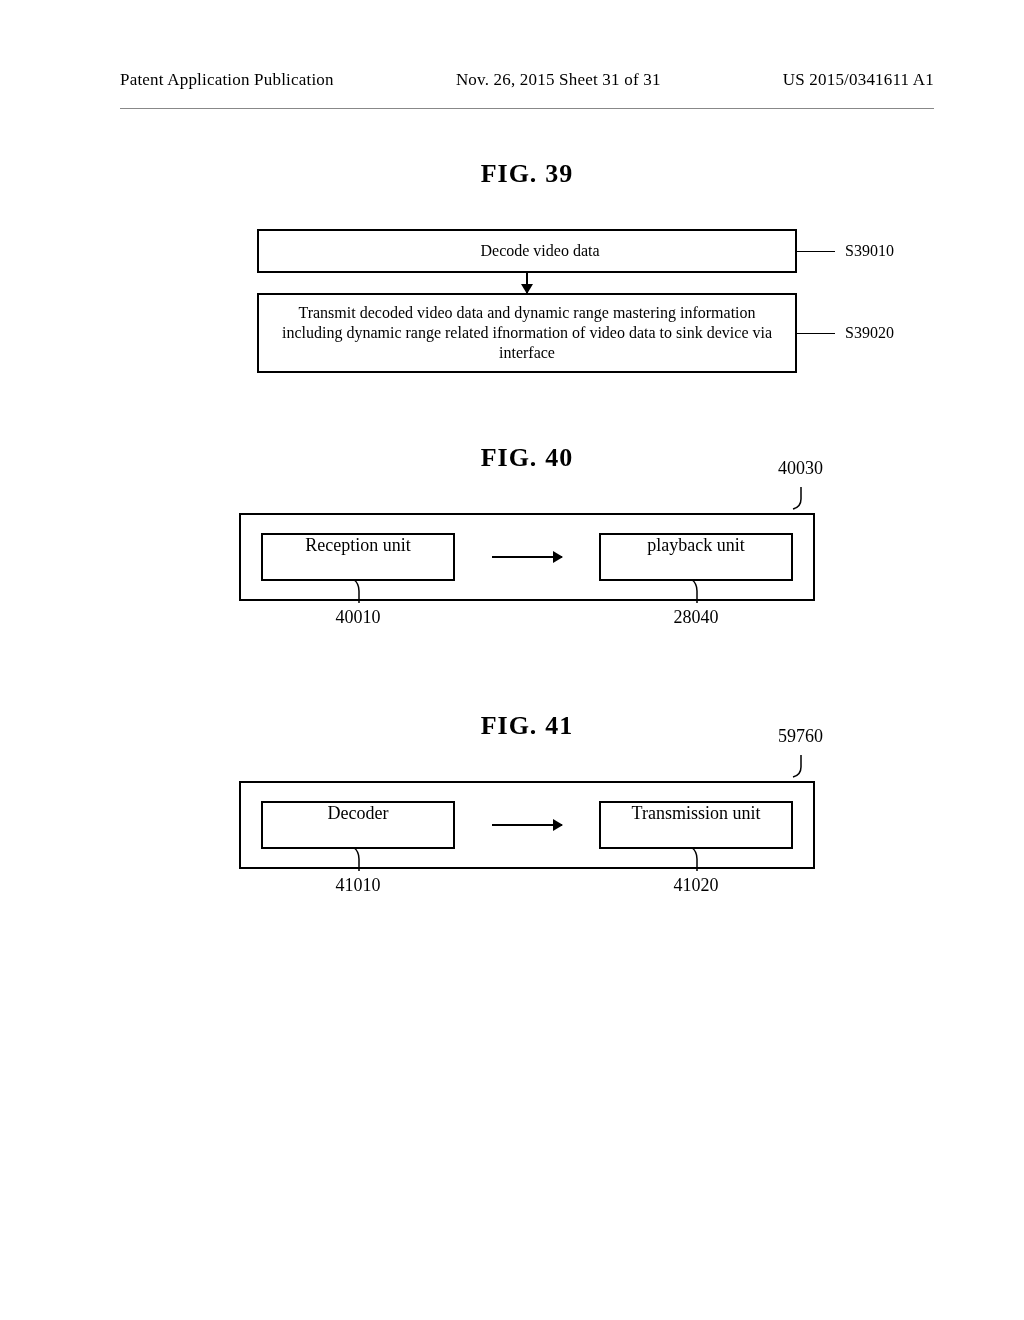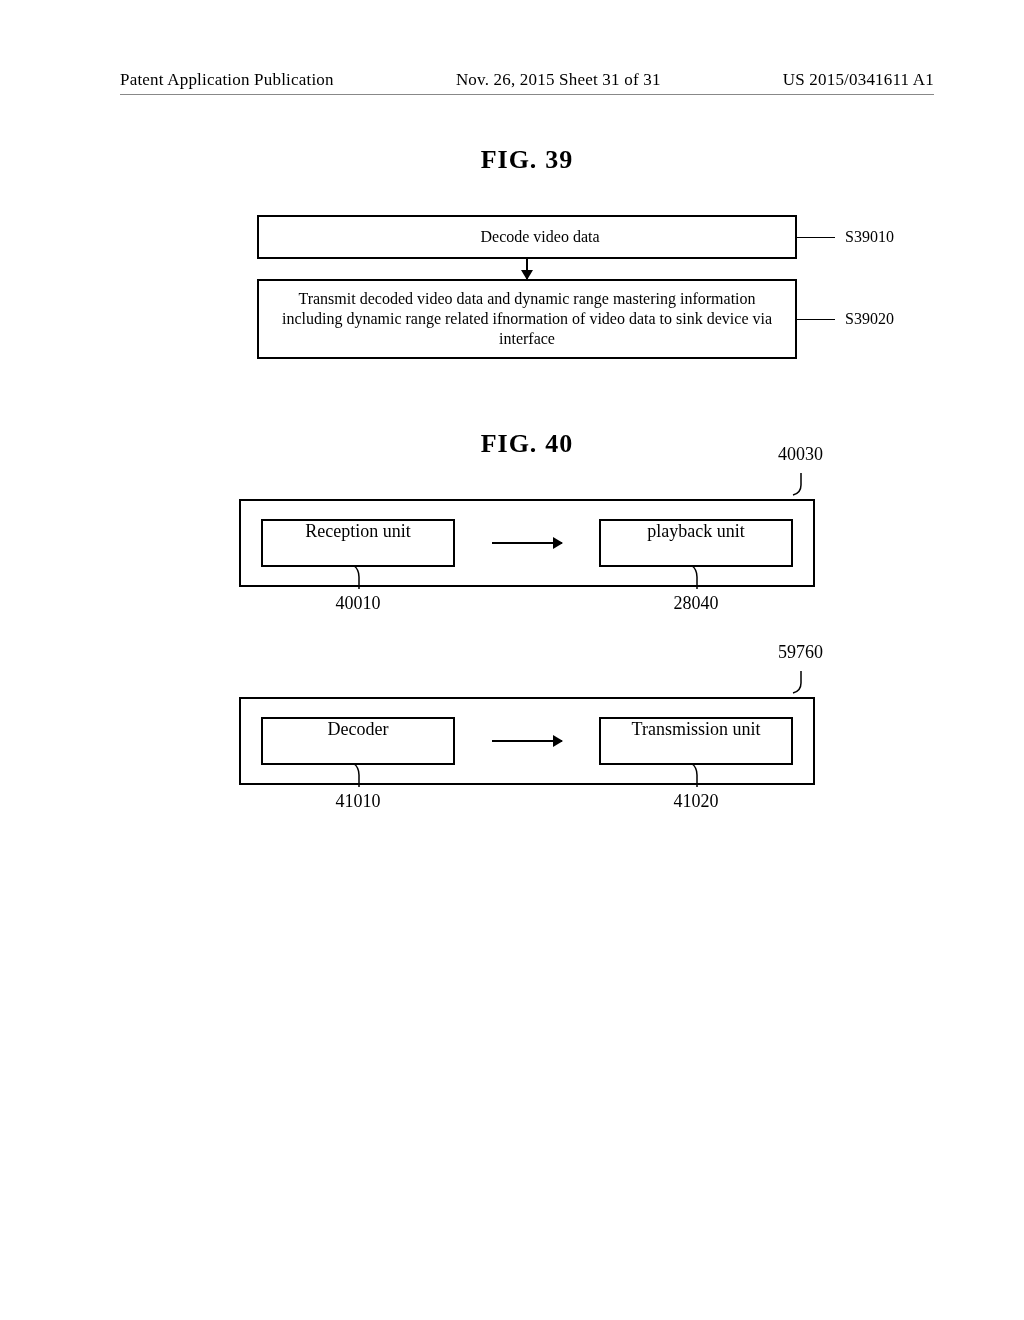--- a/index.html
+++ b/index.html
@@ -15,21 +15,21 @@
     height: 1320px;
     position: relative;
     box-sizing: border-box;
     padding: 70px 90px 0 120px;
   }
   .header {
     display: flex;
     justify-content: space-between;
     font-size: 17px;
     border-bottom: 1px solid #888;
-    padding-bottom: 4px;
+    padding-bottom: 18px;
     margin-bottom: 50px;
     letter-spacing: 0.2px;
   }
   .header .right { white-space: nowrap; }
 
   .fig-title {
     text-align: center;
     font-size: 26px;
     font-weight: bold;
     margin: 30px 0 40px 0;
@@ -213,20 +213,23 @@
       <div class="inner-box">
         <span>playback unit</span>
         <svg class="hook hook-below" viewBox="0 0 18 24">
             <path d="M4 0 Q10 4 10 12 L10 24"></path>
           </svg>
         <span class="ref-below">28040</span>
       </div>
     </div>
   </div>
 
+  <div class="fig-title">
+    <span class="word">FIG.</span><span>41</span>
+  </div>
 
   <div class="block-fig">
     <span class="outer-ref">59760</span>
     <svg class="hook outer-hook" viewBox="0 0 20 24">
         <path d="M10 0 L10 12 Q10 20 2 22"></path>
       </svg>
     <div class="outer-box">
       <div class="inner-box">
         <span>Decoder</span>
         <svg class="hook hook-below" viewBox="0 0 18 24">

